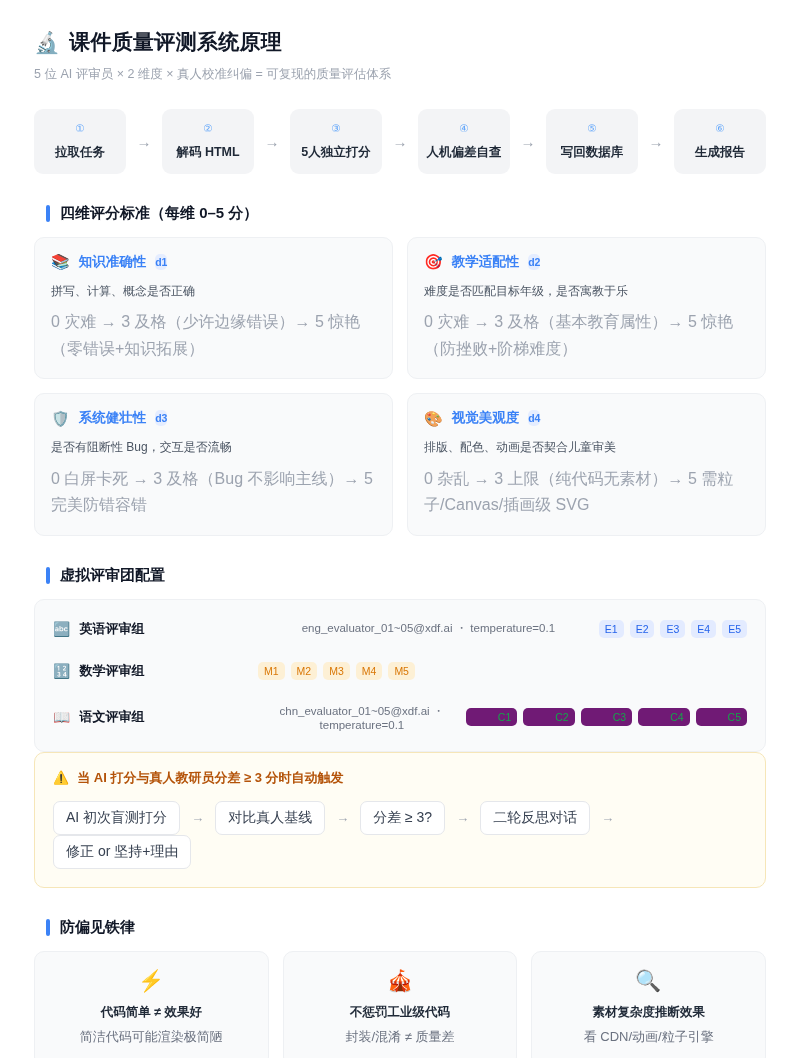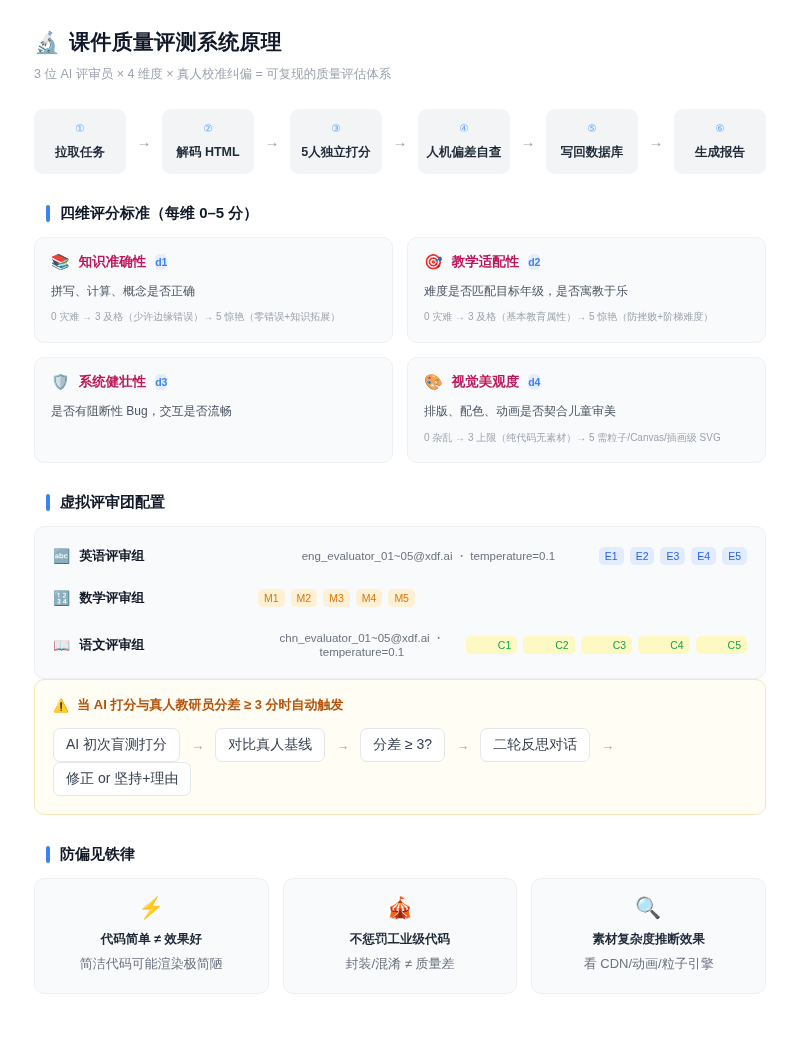--- a/index.html
+++ b/index.html
@@ -57,28 +57,28 @@
   
   .grid2 { display: grid; grid-template-columns: 1fr 1fr; gap: 14px; }
   .card {
     background: #f9fafb;
     border: 1px solid #eef0f3;
     border-radius: 10px;
     padding: 15px 16px 16px 16px;
   }
   .card-head { display: flex; align-items: center; gap: 9px; }
   .card-emoji { font-size: 15px; line-height: 1; }
-  .card-name { font-size: 13.5px; font-weight: bold; color: #be185d; }
+  .card-name { font-size: 13.5px; font-weight: bold; color: #3b82f6; }
   .chip {
     font-size: 10.5px; font-weight: bold;
     color: #3b82f6; background: #e5edff;
     border-radius: 5px; padding: 2px 0;
   }
   .card-desc { margin-top: 11px; font-size: 12px; color: #4b5563; line-height: 1.55; }
-  .card-scale { margin-top: 9px; font-size: 10px; color: #9ca3af; line-height: 1.65; }
+  .card-scale { margin-top: 9px; font-size: 16px; color: #9ca3af; line-height: 1.65; }
 
   
   .panel {
     background: #f9fafb;
     border: 1px solid #eef0f3;
     border-radius: 10px;
     padding: 8px 18px;
   }
   .ev-row {
     display: flex; align-items: center;
@@ -88,21 +88,21 @@
   .ev-emoji { font-size: 14px; }
   .ev-name { font-size: 13px; font-weight: bold; color: #111827; }
   .ev-mid { flex: 1 1 auto; font-size: 11.5px; color: #6b7280; text-align: center; }
   .ev-tags { display: flex; gap: 6px; flex: 0 0 auto; }
   .tag {
     font-size: 10.5px; font-weight: normal;
     border-radius: 5px; padding: 3px 6px; min-width: 24px; text-align: center;
   }
   .tag.blue { color: #2563eb; background: #e3ebff; }
   .tag.amber { color: #d97706; background: #fdf0d5; }
-  .tag.green { color: #16a34a; background: #fef9c3; padding-left: 32px; }
+  .tag.green { color: #16a34a; background: #701a75; padding-left: 32px; }
 
   
   .warn-panel {
     background: #fffdf4;
     border: 1px solid #f6e6b8;
     border-radius: 10px;
     padding: 16px 18px 18px 18px;
   }
   .warn-head { display: flex; align-items: center; gap: 8px; font-size: 13px; font-weight: bold; color: #b45309; }
   .flow { margin-top: 14px; display: flex; align-items: center; flex-wrap: wrap; gap: 0; }
@@ -132,21 +132,21 @@
 </style>
 </head>
 <body>
 
 <div class="page">
 
   <div class="title-row">
     <span class="title-icon">🔬</span>
     <span class="title-text">课件质量评测系统原理</span>
   </div>
-  <div class="subtitle">3 位 AI 评审员 × 4 维度 × 真人校准纠偏 = 可复现的质量评估体系</div>
+  <div class="subtitle">5 位 AI 评审员 × 2 维度 × 真人校准纠偏 = 可复现的质量评估体系</div>
 
   <div class="pipeline">
     <div class="step">
       <span class="num">①</span>
       <span class="label">拉取任务</span>
     </div>
     <div class="arrow">→</div>
     <div class="step">
       <span class="num">②</span>
       <span class="label">解码 HTML</span>
@@ -196,20 +196,21 @@
       <div class="card-desc">难度是否匹配目标年级，是否寓教于乐</div>
       <div class="card-scale">0 灾难 → 3 及格（基本教育属性）→ 5 惊艳（防挫败+阶梯难度）</div>
     </div>
     <div class="card">
       <div class="card-head">
         <span class="card-emoji">🛡️</span>
         <span class="card-name">系统健壮性</span>
         <span class="chip">d3</span>
       </div>
       <div class="card-desc">是否有阻断性 Bug，交互是否流畅</div>
+      <div class="card-scale">0 白屏卡死 → 3 及格（Bug 不影响主线）→ 5 完美防错容错</div>
     </div>
     <div class="card">
       <div class="card-head">
         <span class="card-emoji">🎨</span>
         <span class="card-name">视觉美观度</span>
         <span class="chip">d4</span>
       </div>
       <div class="card-desc">排版、配色、动画是否契合儿童审美</div>
       <div class="card-scale">0 杂乱 → 3 上限（纯代码无素材）→ 5 需粒子/Canvas/插画级 SVG</div>
     </div>

